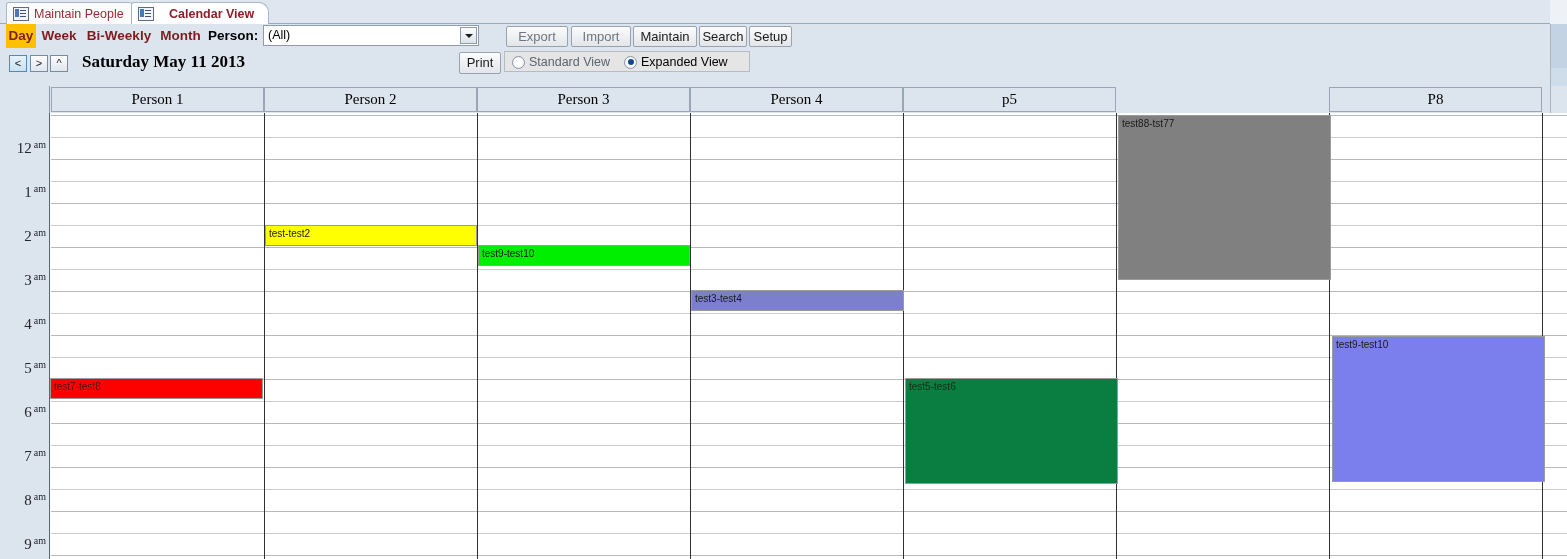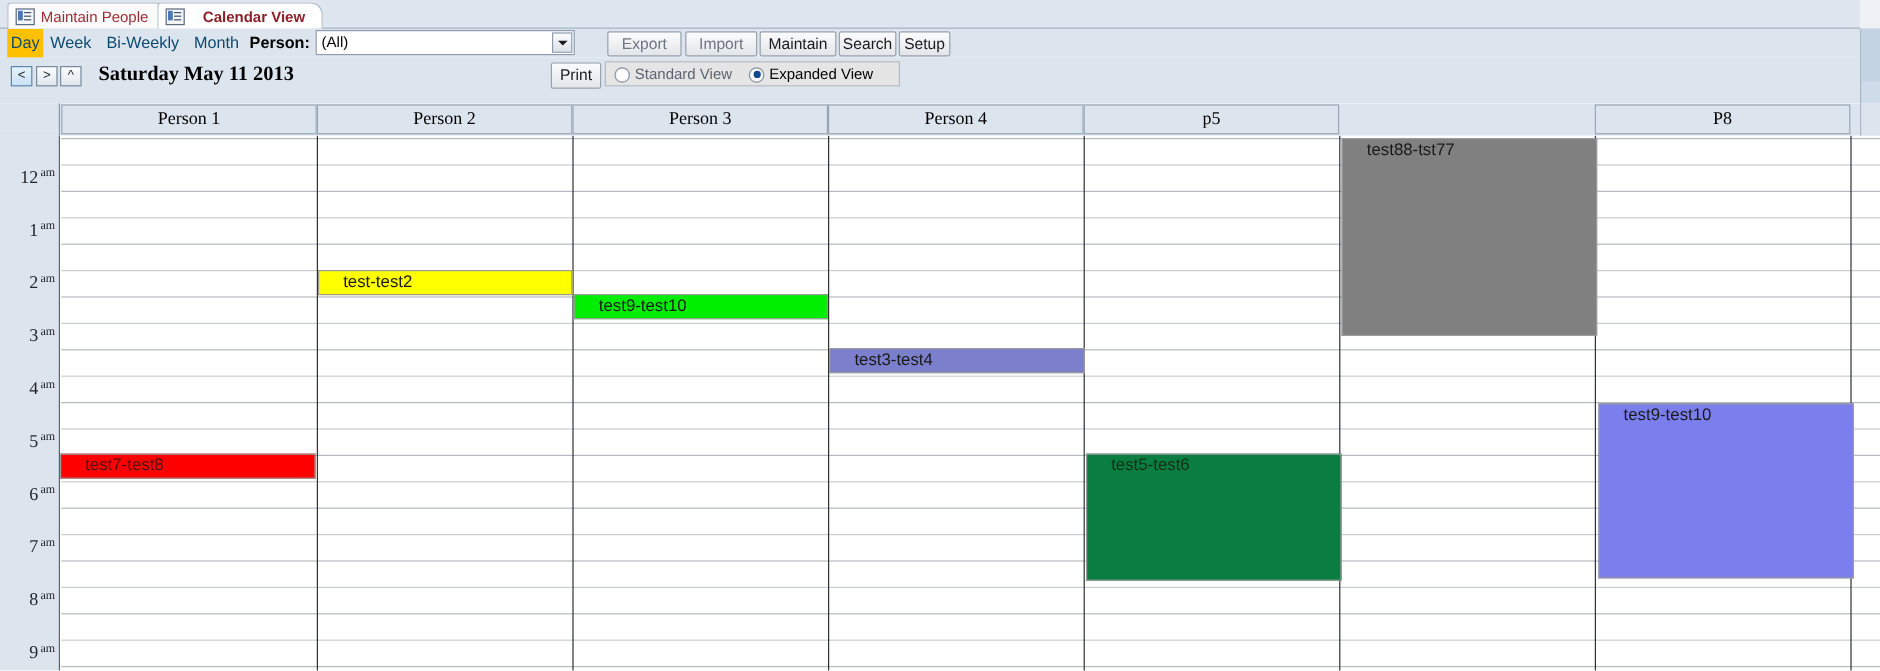--- a/index.html
+++ b/index.html
@@ -75,23 +75,23 @@
     position: absolute;
     left: 0; top: 24px;
     width: 1567px; height: 24px;
     background: #dce4ee;
     box-sizing: border-box;
   }
   .viewmode {
     position: absolute;
     top: 0; height: 24px;
     line-height: 23px;
-    font-weight: normal;
+    font-weight: bold;
     font-size: 13.5px;
-    color: #0c4a6e;
+    color: #7f1d1d;
     text-align: center;
     box-sizing: border-box;
   }
   .viewmode.sel { background: #ffc000; }
 
   #person-label {
     position: absolute;
     left: 208px; top: 0;
     height: 24px; line-height: 23px;
     font-weight: bold;
@@ -288,23 +288,23 @@
   .vline {
     position: absolute;
     top: 0; width: 0; height: 446px;
     border-left: 1px solid #2e3136;
   }
 
   .event {
     position: absolute;
     box-sizing: border-box;
     border: 1px solid #9b9b9b;
-    font-size: 14px;
+    font-size: 10px;
     color: #1a1a1a;
-    padding: 1px 0 0 20px;
+    padding: 1px 0 0 3px;
     overflow: hidden;
     white-space: nowrap;
     line-height: 14px;
   }
 
   
   #vscroll {
     position: absolute;
     right: 0; top: 24px;
     width: 17px; height: 86px;

